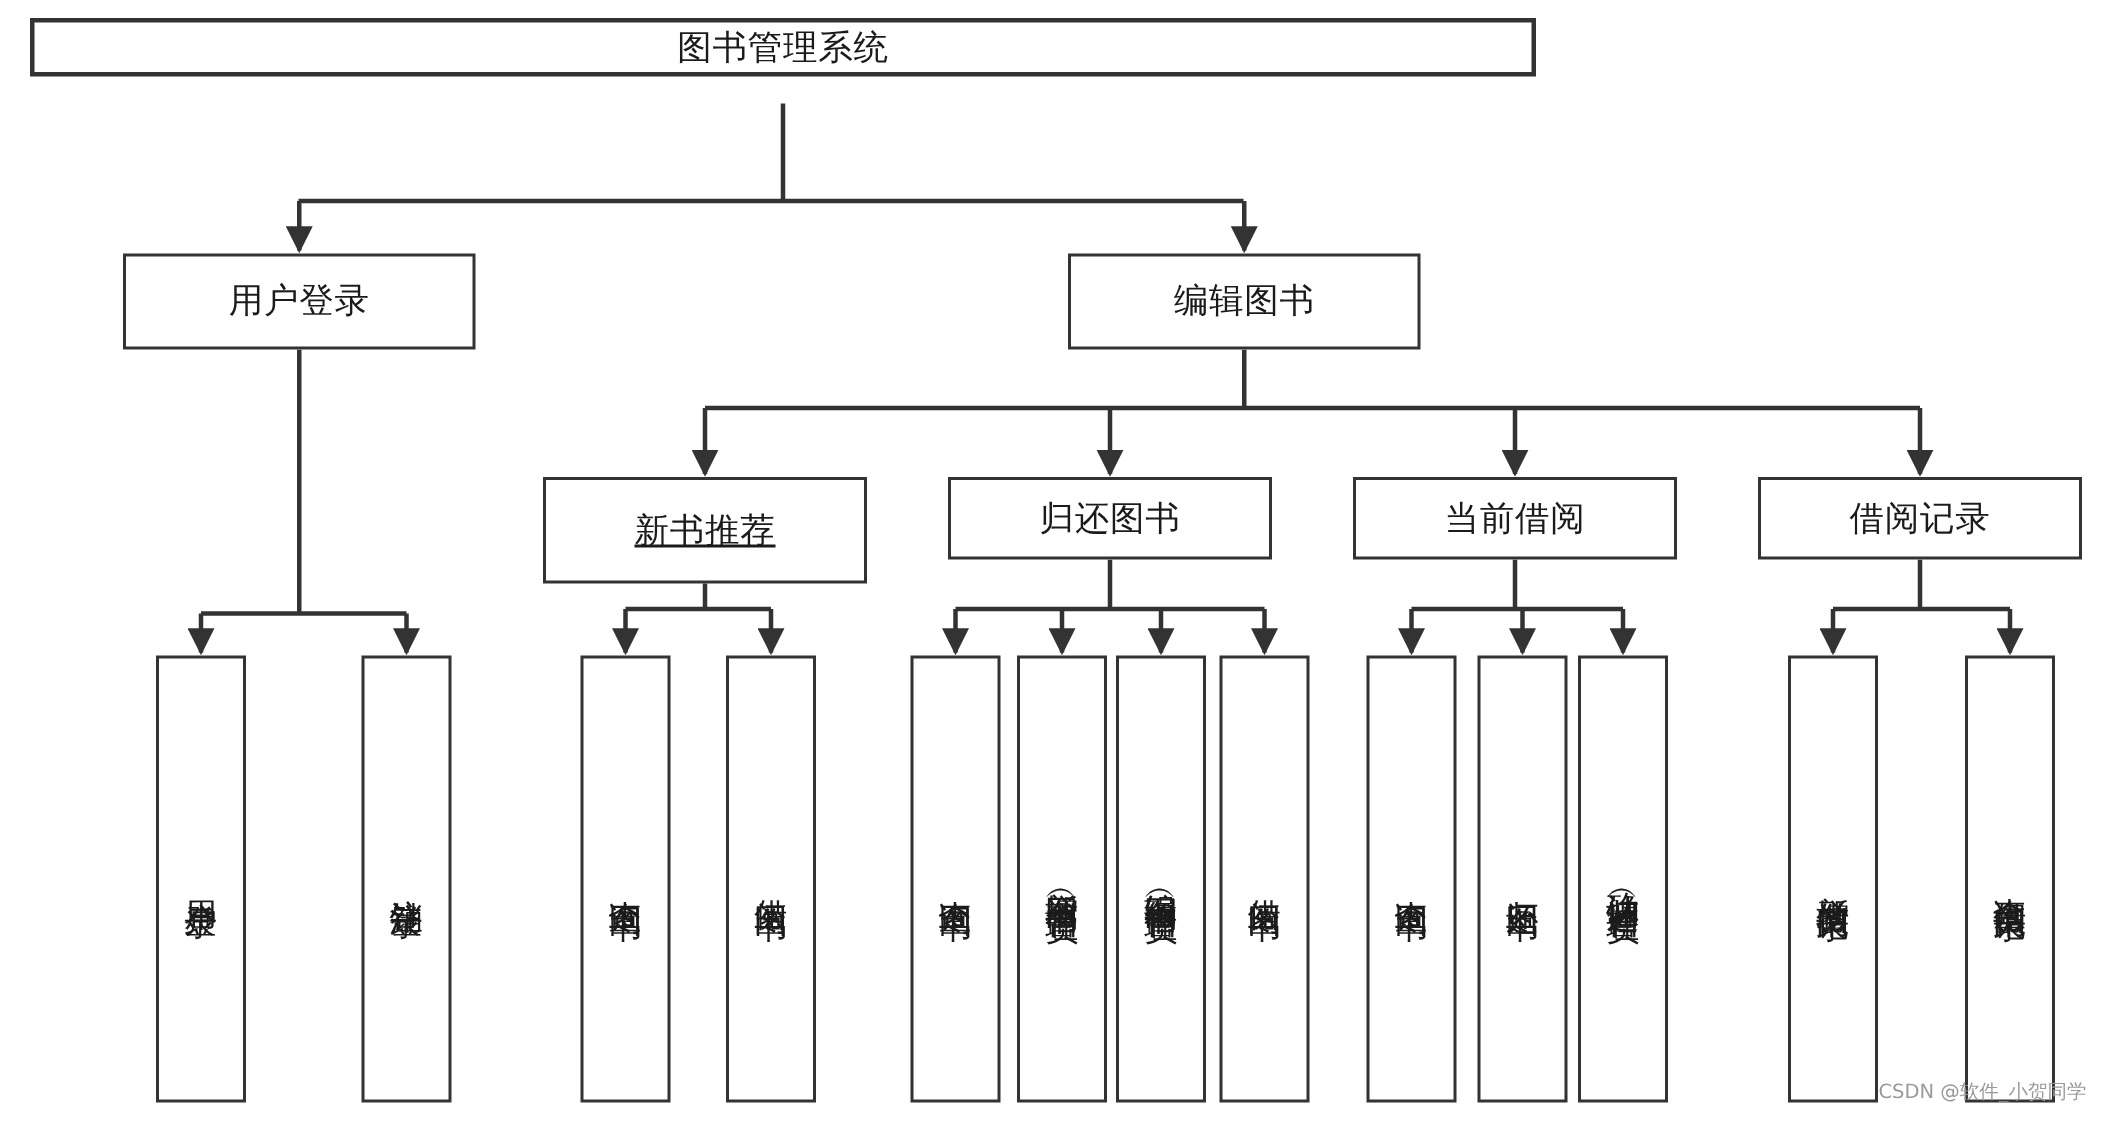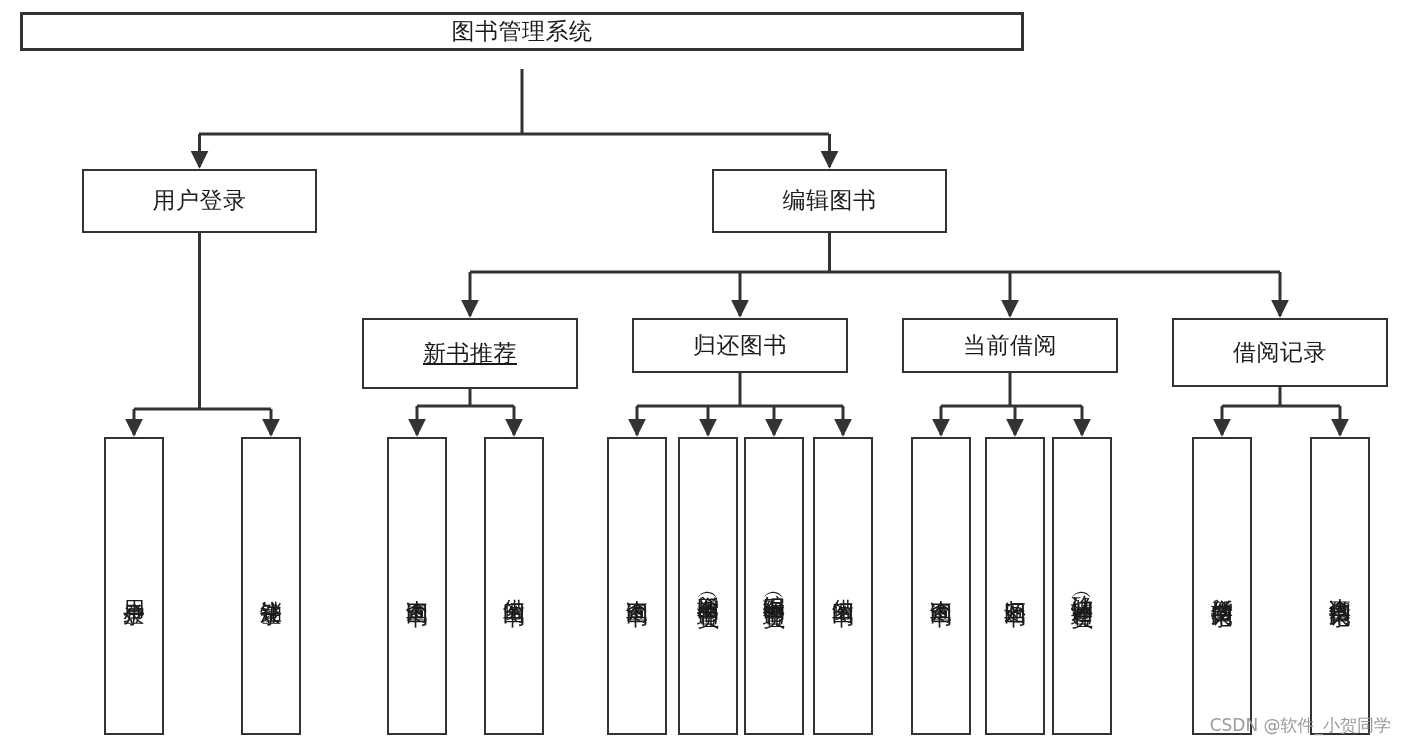--- a/index.html
+++ b/index.html
@@ -55,21 +55,21 @@
   }
   .node.leaf {
     align-items: center;
     justify-content: center;
     padding: 4px 0;
   }
   #watermark {
     position: absolute;
     right: 14px;
     bottom: 10px;
-    font-size: 17px;
+    font-size: 13px;
     color: #9a9a9a;
     z-index: 5;
     white-space: nowrap;
     font-family: "DejaVu Sans", "Liberation Sans", sans-serif;
   }
 </style>
 </head>
 <body>
 
 <div id="canvas">
@@ -129,21 +129,21 @@
       </div>
       <div class="node" style="left: 362px; top: 318px; width: 216px; height: 71px; text-decoration: underline;">
         <span class="label">新书推荐</span>
       </div>
       <div class="node" style="left: 632px; top: 318px; width: 216px; height: 55px;">
         <span class="label">归还图书</span>
       </div>
       <div class="node" style="left: 902px; top: 318px; width: 216px; height: 55px;">
         <span class="label">当前借阅</span>
       </div>
-      <div class="node" style="left: 1172px; top: 318px; width: 216px; height: 69px;">
+      <div class="node" style="left: 1172px; top: 318px; width: 216px; height: 55px;">
         <span class="label">借阅记录</span>
       </div>
       <div class="node leaf" style="left: 104px; top: 437px; width: 60px; height: 298px;">
         <span class="label">用户登录</span>
       </div>
       <div class="node leaf" style="left: 241px; top: 437px; width: 60px; height: 298px;">
         <span class="label">注销登录</span>
       </div>
       <div class="node leaf" style="left: 387px; top: 437px; width: 60px; height: 298px;">
         <span class="label">查询图书</span>

